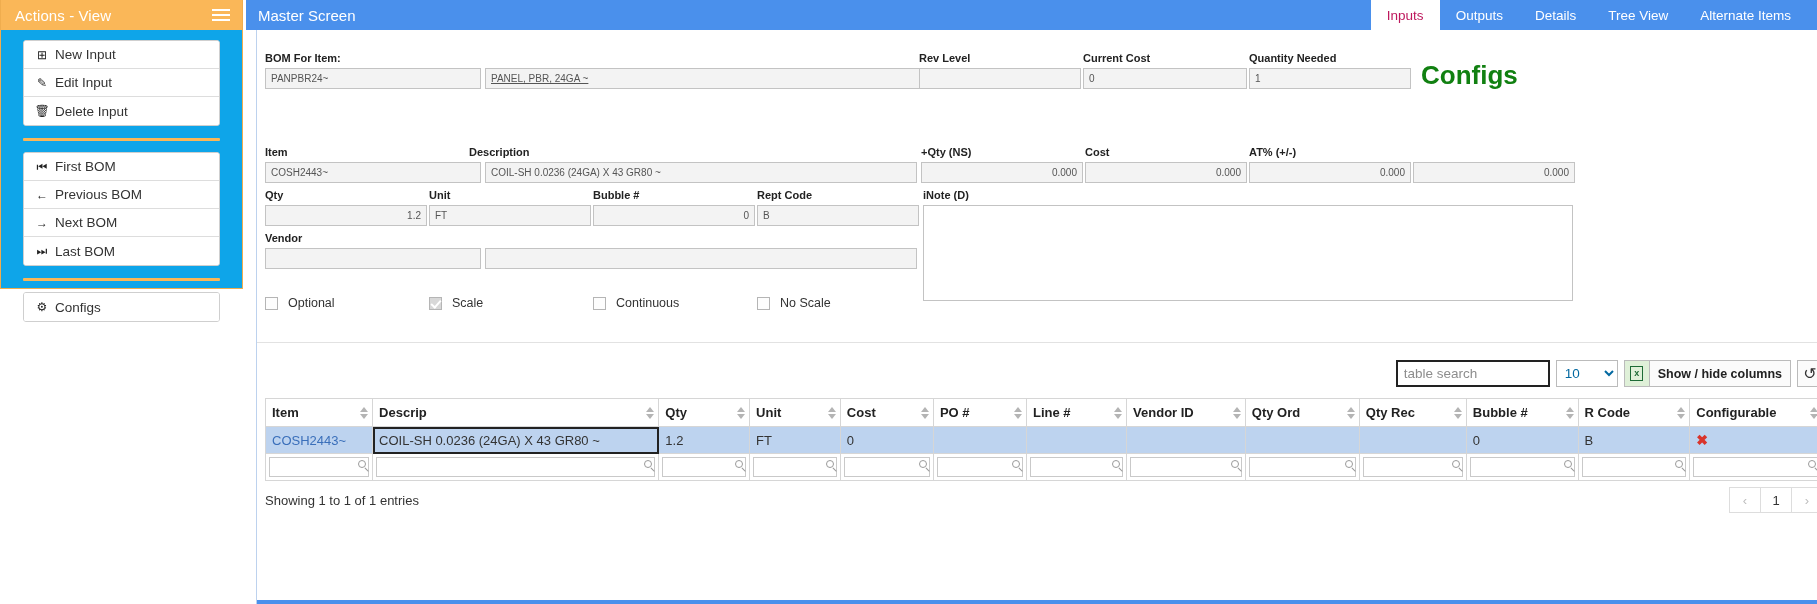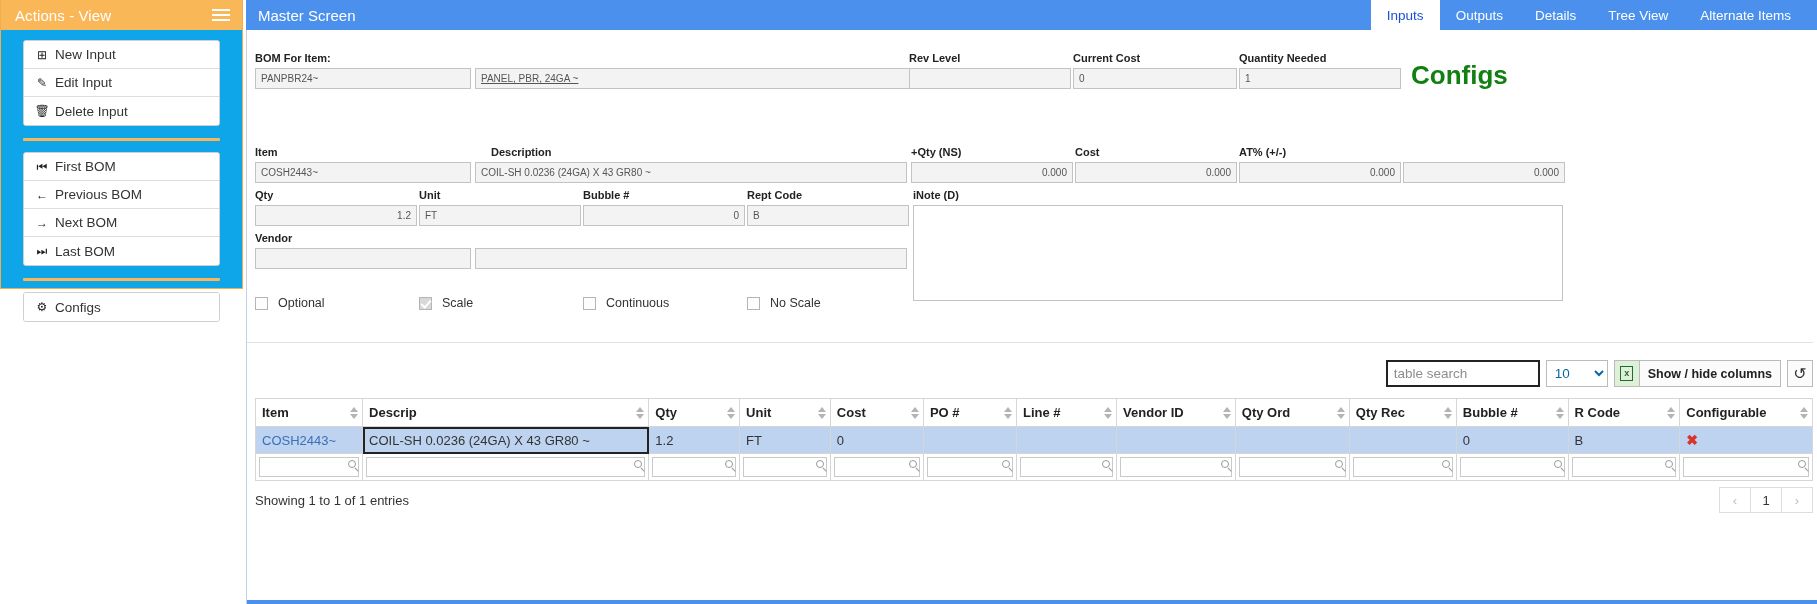--- a/index.html
+++ b/index.html
@@ -59,26 +59,26 @@
     height: 30px; background: #4a90ec;
     display: flex; align-items: stretch; justify-content: space-between;
     border-left: 3px solid #ffffff;
   }
   .topbar-title { color: #fff; font-size: 15px; display: flex; align-items: center; padding-left: 12px; }
   .tabs { display: flex; align-items: stretch; padding-right: 10px; }
   .tab {
     display: flex; align-items: center; padding: 0 16px;
     color: #ffffff; font-size: 13.5px; cursor: pointer;
   }
-  .tab.active { background: #ffffff; color: #1d4ed8; }
+  .tab.active { background: #ffffff; color: #be185d; }
 
   .content {
     position: relative;
     border-left: 1px solid #bdd2ee;
-    margin-left: 3px;
+    margin-left: 13px;
     height: 574px;
     background: #ffffff;
   }
   .fld-label { font-size: 11px; color: #222; font-weight: bold; margin-bottom: 2px; white-space: nowrap; }
   .inp {
     height: 21px;
     border: 1px solid #c3c3c3;
     background: #f3f3f3;
     color: #555;
     font-size: 10px;
@@ -299,21 +299,21 @@
         <div class="fld-label" style="position:absolute;left:984px;top:0;">Quantity Needed</div>
         <input class="inp" style="position: absolute; left: 984px; top: 16px; width: 162px;" value="1">
 
         <div class="current-badge" style="position:absolute;left:1156px;top:8px;">Configs</div>
       </div>
 
       <div class="abs" style="left:8px; top:116px; width:1560px; height:40px;">
         <div class="fld-label" style="position:absolute;left:0;top:0;">Item</div>
         <input class="inp" style="position: absolute; left: 0px; top: 16px; width: 216px;" value="COSH2443~">
 
-        <div class="fld-label" style="position:absolute;left:236px;top:0;">Description</div>
+        <div class="fld-label" style="position:absolute;left:204px;top:0;">Description</div>
         <input class="inp" style="position: absolute; left: 220px; top: 16px; width: 432px;" value="COIL-SH 0.0236 (24GA) X 43 GR80 ~">
 
         <div class="fld-label" style="position:absolute;left:656px;top:0;">+Qty (NS)</div>
         <input class="inp num" style="position: absolute; left: 656px; top: 16px; width: 162px;" value="0.000">
 
         <div class="fld-label" style="position:absolute;left:820px;top:0;">Cost</div>
         <input class="inp num" style="position: absolute; left: 820px; top: 16px; width: 162px;" value="0.000">
 
         <div class="fld-label" style="position:absolute;left:984px;top:0;">AT% (+/-)</div>
         <input class="inp num" style="position: absolute; left: 984px; top: 16px; width: 162px;" value="0.000">

